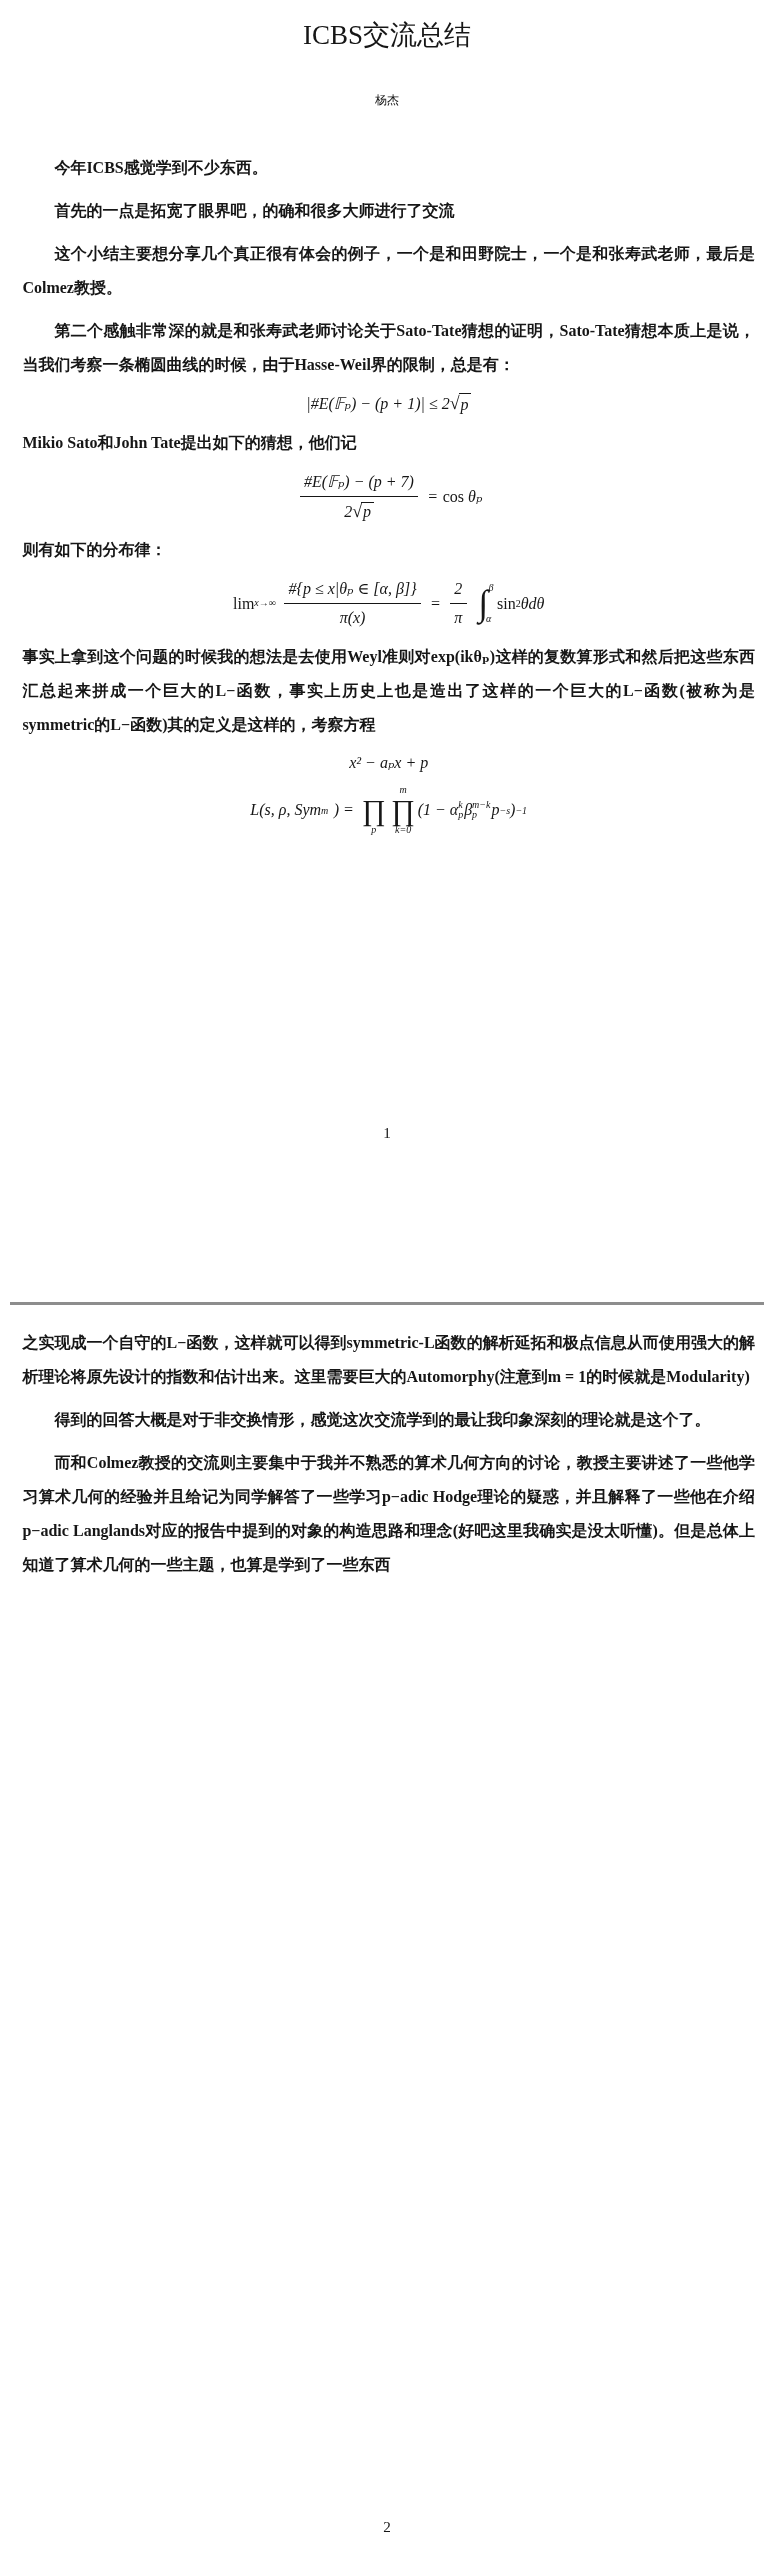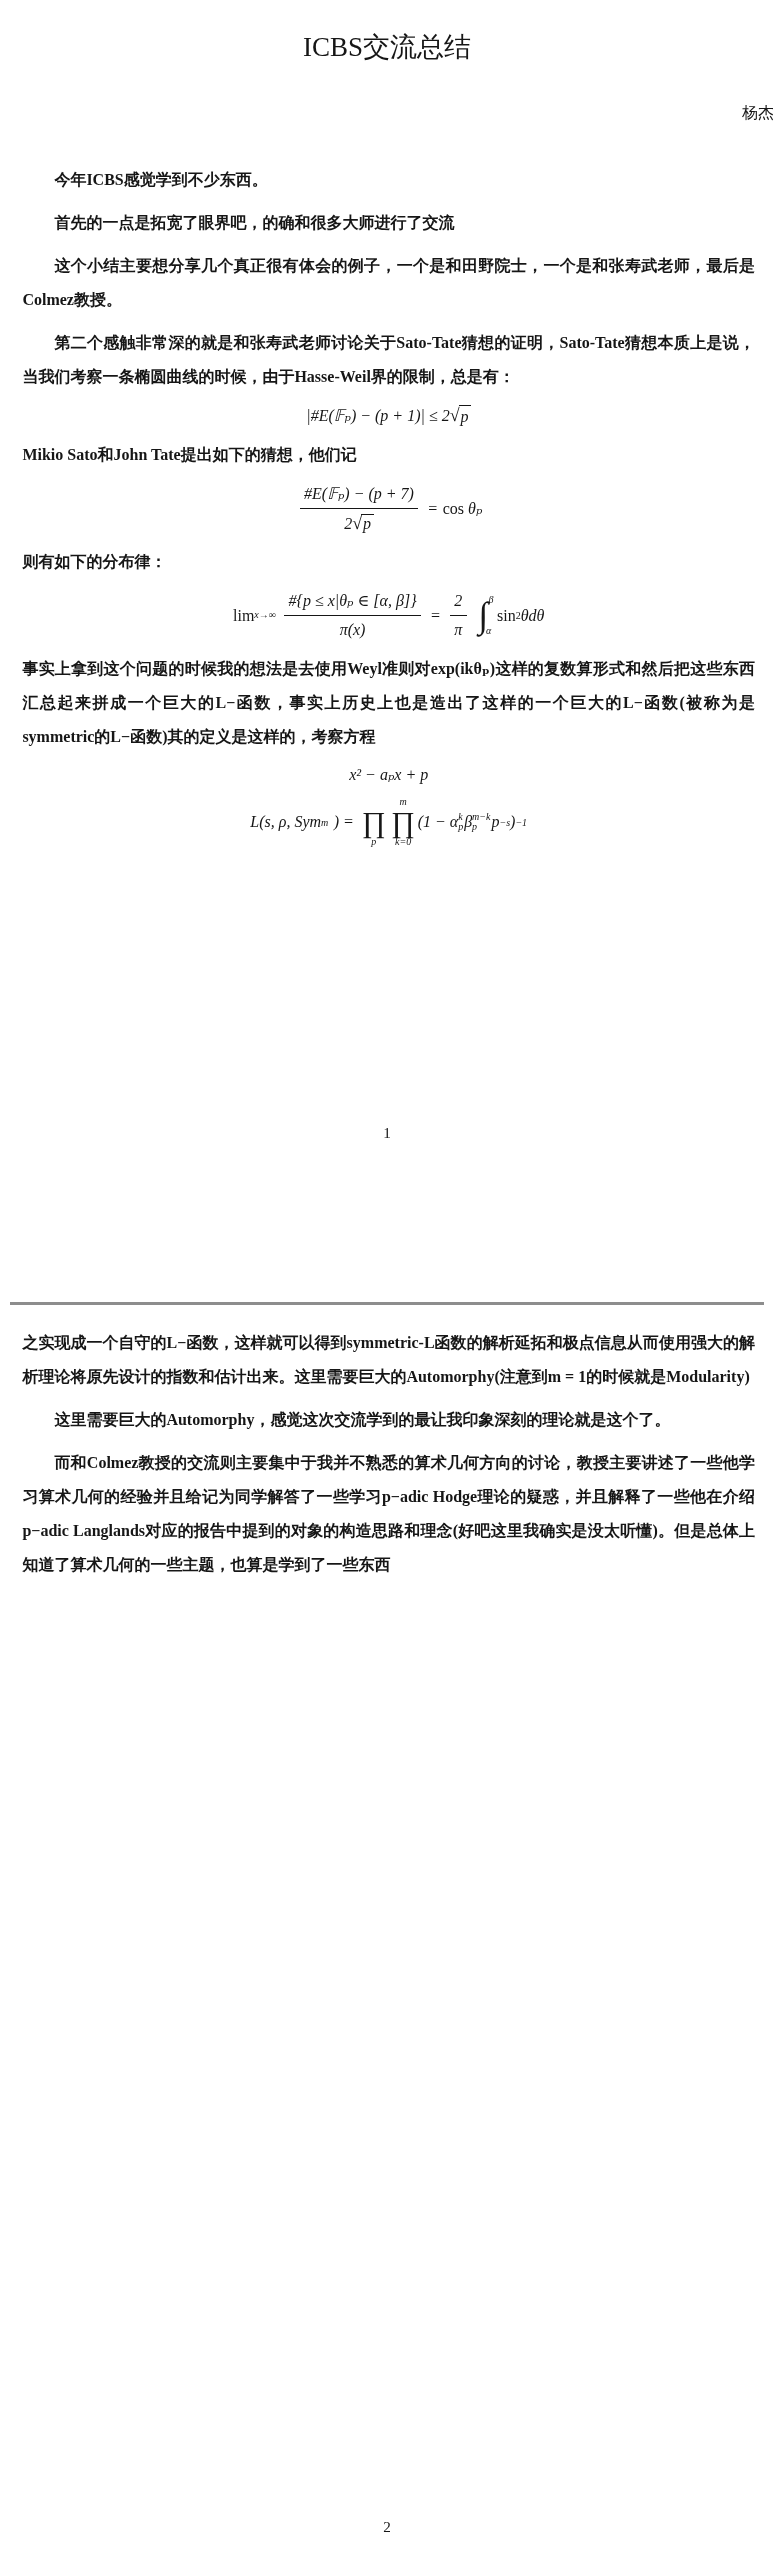--- a/index.html
+++ b/index.html
@@ -7,24 +7,24 @@
     width:774px; height:2576px; background:#ffffff; color:#161616;
     font-family:"Liberation Serif","DejaVu Serif",serif;
     overflow:hidden;
   }
   .page { position:relative; }
   #page1 { height:1302px; }
   #page2 { height:1271px; }
   .divider { height:2.7px; background:#8d8d8d; margin:0 10px; }
 
   .title {
-    margin:0; padding-top:29px; text-align:center;
+    margin:0; padding-top:17px; text-align:center;
     font-size:27px; font-weight:400; line-height:36px;
   }
-  .author { margin-top:36px; text-align:right; font-size:16px; line-height:23px; }
+  .author { margin-top:36px; text-align:center; font-size:12px; line-height:23px; }
 
   .content {
     padding:0 19px 0 22.4px; font-size:16px; line-height:34px;
     text-align:justify;
   }
   .content p { margin:9px 0;font-weight:bold; }
   .ind { text-indent:2em; }
   p.first { margin-top:39px; }
   #page2 .content p:first-child { margin-top:21.5px; }
 
@@ -161,20 +161,20 @@
     </div>
 
     <div class="pagenum" style="top:1123px;">1</div>
   </section>
 
   <div class="divider"></div>
 
   <section class="page" id="page2">
     <div class="content">
       <p>之实现成一个自守的L−函数，这样就可以得到symmetric-L函数的解析延拓和极点信息从而使用强大的解析理论将原先设计的指数和估计出来。这里需要巨大的Automorphy(注意到m = 1的时候就是Modularity)</p>
-      <p class="ind">这里需要巨大的Automorphy，感觉这次交流学到的最让我印象深刻的理论就是这个了。</p>
+      <p class="ind">得到的回答大概是对于非交换情形，感觉这次交流学到的最让我印象深刻的理论就是这个了。</p>
       <p class="ind">而和Colmez教授的交流则主要集中于我并不熟悉的算术几何方向的讨论，教授主要讲述了一些他学习算术几何的经验并且给记为同学解答了一些学习p−adic Hodge理论的疑惑，并且解释了一些他在介绍p−adic Langlands对应的报告中提到的对象的构造思路和理念(好吧这里我确实是没太听懂)。但是总体上知道了算术几何的一些主题，也算是学到了一些东西</p>
     </div>
     <div class="pagenum" style="top:1191px;">2</div>
   </section>
 
 </div>
 
 
 </body></html>

